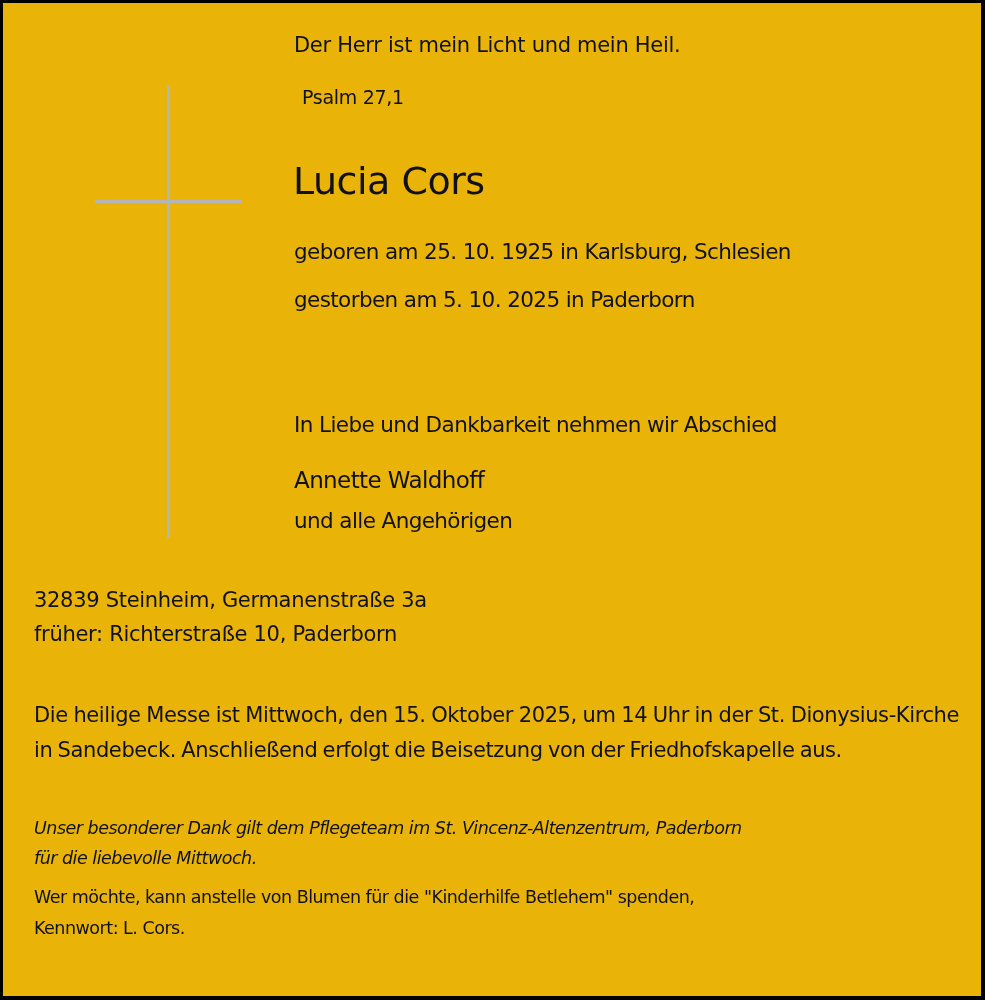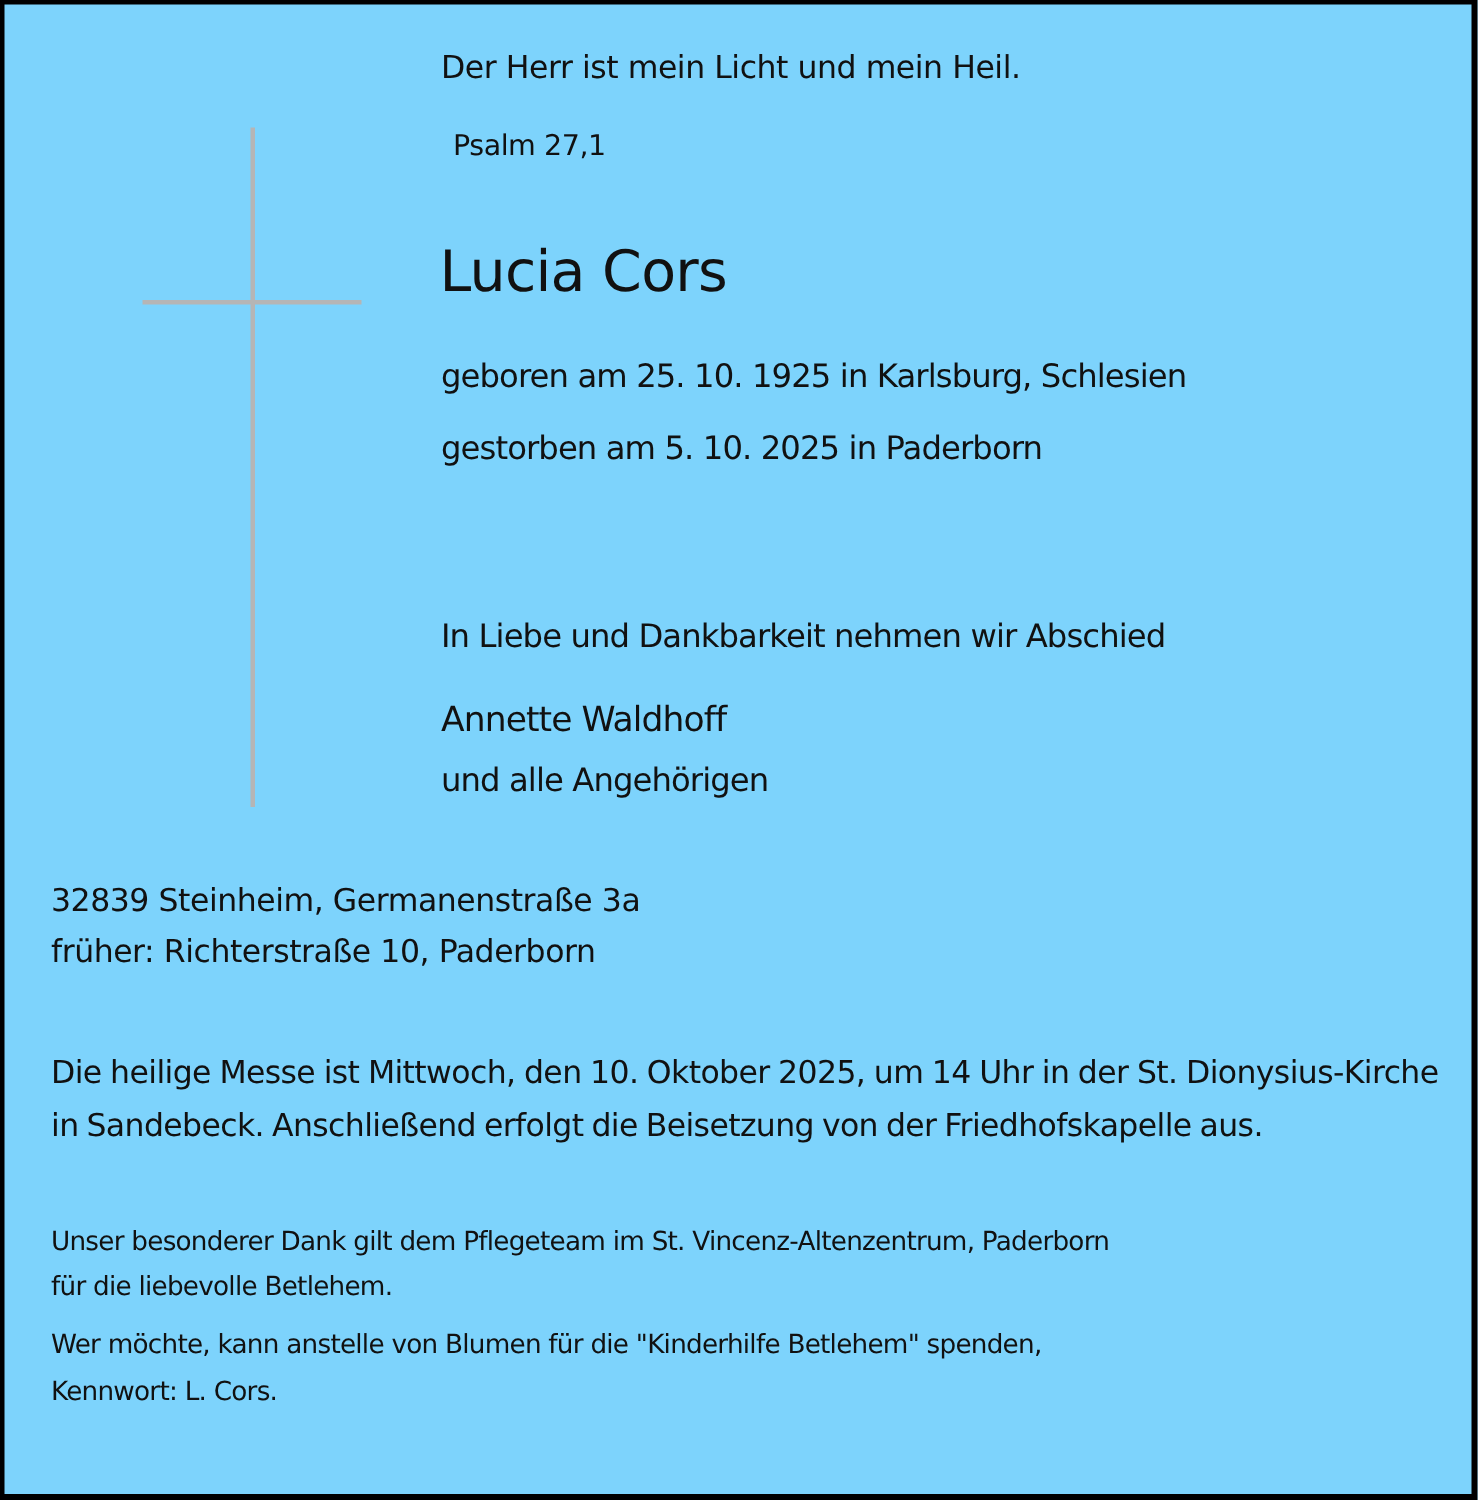--- a/index.html
+++ b/index.html
@@ -2,21 +2,21 @@
 <html><head>
   <meta charset="utf-8">
   <style>
     html, body { margin: 0; padding: 0; background: #ffffff; }
     body { width: 985px; height: 1000px; position: relative; overflow: hidden; }
     .frame {
       position: absolute; left: 0; top: 0; width: 985px; height: 1000px;
       box-sizing: border-box;
       border-top: 3px solid #000; border-left: 3px solid #000;
       border-right: 4px solid #000; border-bottom: 4px solid #000;
-      background: #7dd3fc;
+      background: #eab308;
     }
     .txt {
       position: absolute; margin: 0; color: #111;
       font-family: "DejaVu Sans", sans-serif;
       white-space: nowrap;
       letter-spacing: -0.3px;
     }
     .cross-v { position: absolute; left: 164px; top: 82px; width: 3px; height: 453px; background: #b5b5b5; }
     .cross-h { position: absolute; left: 92px; top: 197px; width: 146px; height: 3px; background: #b5b5b5; }
 
@@ -34,21 +34,21 @@
 
     .para {
       position: absolute; margin: 0; color: #111;
       font-family: "DejaVu Sans", sans-serif;
     }
     .service {
       left: 31px; top: 695px; width: 925px; font-size: 21px; line-height: 35px;
       text-align: justify; text-align-last: left; letter-spacing: -0.4px; word-spacing: -1px;
     }
     .thanks {
-      left: 31px; top: 810px; width: 930px; font-size: 17.5px; line-height: 30px; letter-spacing: -0.5px;
+      left: 31px; top: 810px; width: 930px; font-size: 17.5px; line-height: 30px; letter-spacing: -0.5px; font-style: italic;
     }
     .donation {
       left: 31px; top: 879px; width: 930px; font-size: 17.5px; line-height: 31px; letter-spacing: -0.5px;
     }
     .line { display: block; white-space: nowrap; }
   </style>
 </head>
 <body>
 
 <div class="frame">
@@ -66,25 +66,25 @@
   <p class="txt born">geboren am 25. 10. 1925 in Karlsburg, Schlesien</p>
   <p class="txt died">gestorben am 5. 10. 2025 in Paderborn</p>
 
   <p class="txt farewell">In Liebe und Dankbarkeit nehmen wir Abschied</p>
   <p class="txt mourner1">Annette Waldhoff</p>
   <p class="txt mourner2">und alle Angehörigen</p>
 
   <p class="txt addr1">32839 Steinheim, Germanenstraße 3a</p>
   <p class="txt addr2">früher: Richterstraße 10, Paderborn</p>
 
-  <p class="para service">Die heilige Messe ist Mittwoch, den 10. Oktober 2025, um 14 Uhr in der St. Dionysius-Kirche in Sandebeck. Anschließend erfolgt die Beisetzung von der Friedhofskapelle aus.</p>
+  <p class="para service">Die heilige Messe ist Mittwoch, den 15. Oktober 2025, um 14 Uhr in der St. Dionysius-Kirche in Sandebeck. Anschließend erfolgt die Beisetzung von der Friedhofskapelle aus.</p>
 
   <p class="para thanks">
     <span class="line">Unser besonderer Dank gilt dem Pflegeteam im St. Vincenz-Altenzentrum, Paderborn</span>
-    <span class="line">für die liebevolle Betlehem.</span>
+    <span class="line">für die liebevolle Mittwoch.</span>
   </p>
 
   <p class="para donation">
     <span class="line">Wer möchte, kann anstelle von Blumen für die "Kinderhilfe Betlehem" spenden,</span>
     <span class="line">Kennwort: L. Cors.</span>
   </p>
 
 </div>
 
 </body></html>

